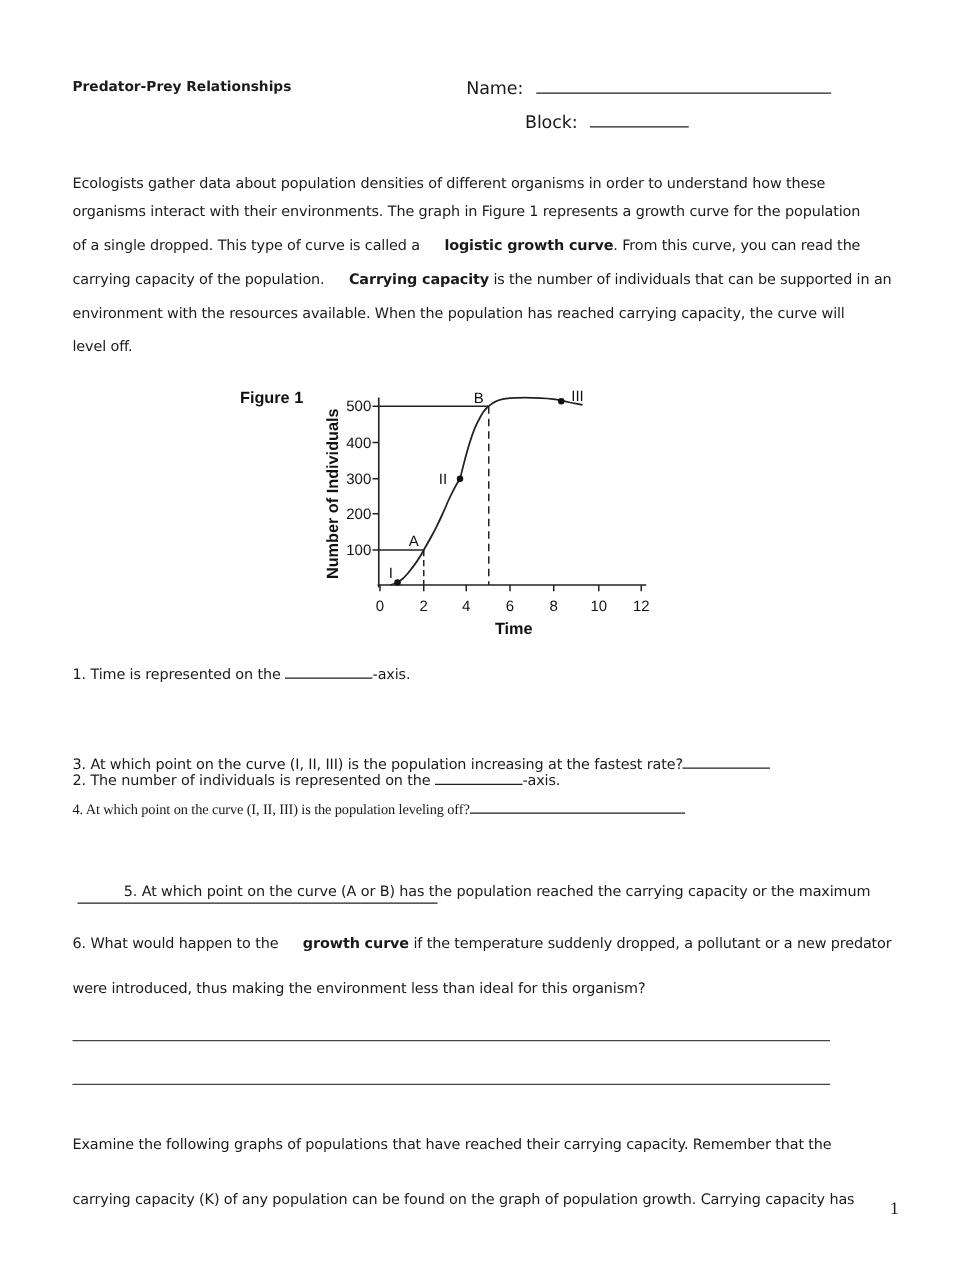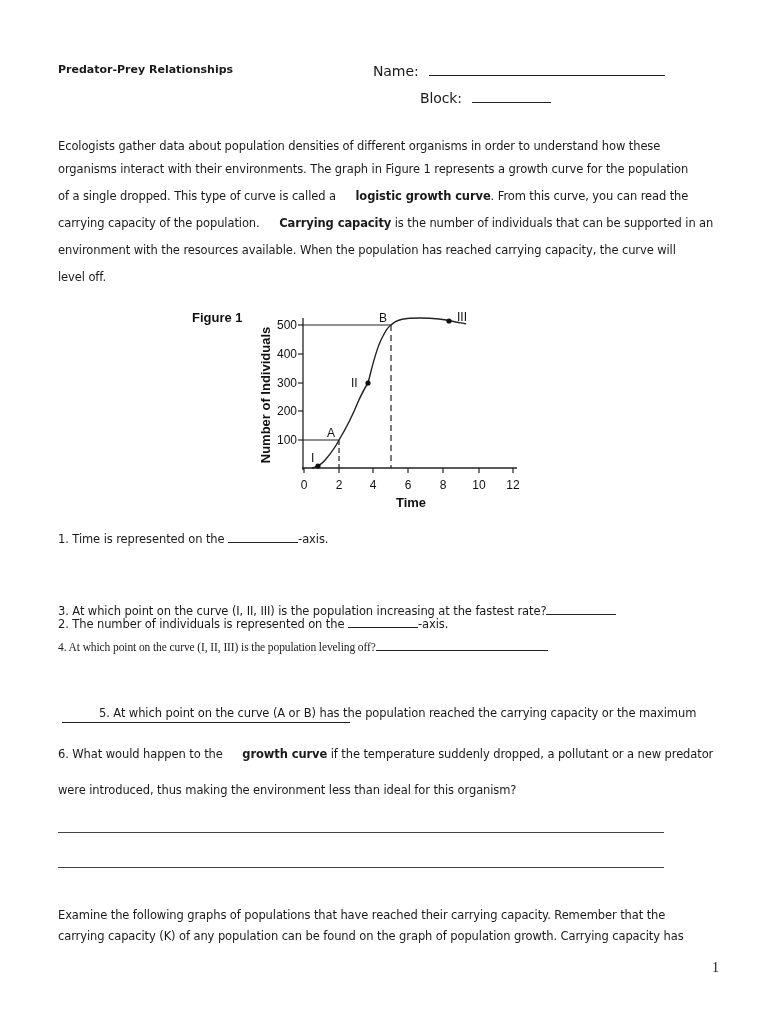--- a/index.html
+++ b/index.html
@@ -195,17 +195,17 @@
 <div class="para-line" style="top:783px;">
   <span>were introduced, thus making the environment less than ideal for this organism?</span>
 </div>
 
 <div class="rule" style="left:58px; top:832px; width:606px;"></div>
 <div class="rule" style="left:58px; top:867px; width:606px;"></div>
 
 <div class="para-line" style="top:908px;">
   <span>Examine the following graphs of populations that have reached their carrying capacity.  Remember that the</span>
 </div>
-<div class="para-line" style="top:929px;">
+<div class="para-line" style="top:952px;">
   <span>carrying capacity (K) of any population can be found on the graph of population growth.  Carrying capacity has</span>
 </div>
 
 <div class="abs page-num" style="left:712px; top:960px;">1</div>
 
 </body></html>

